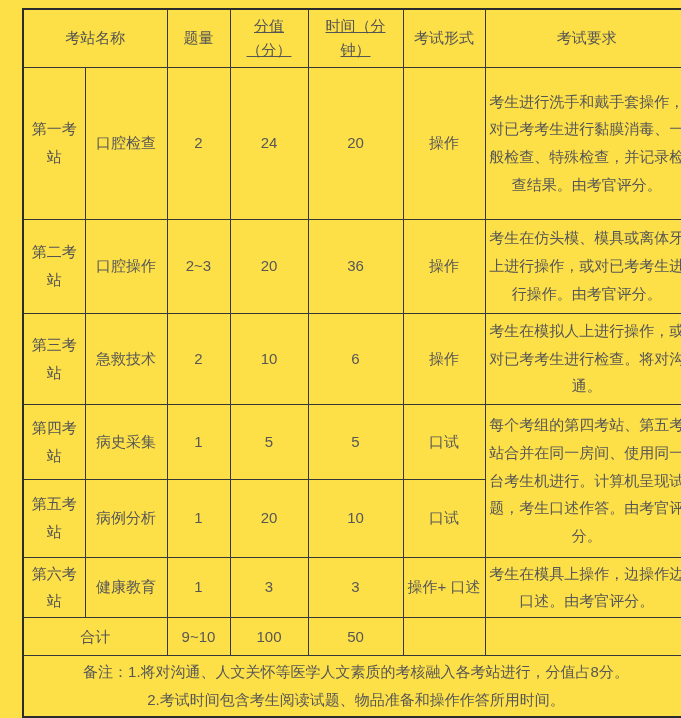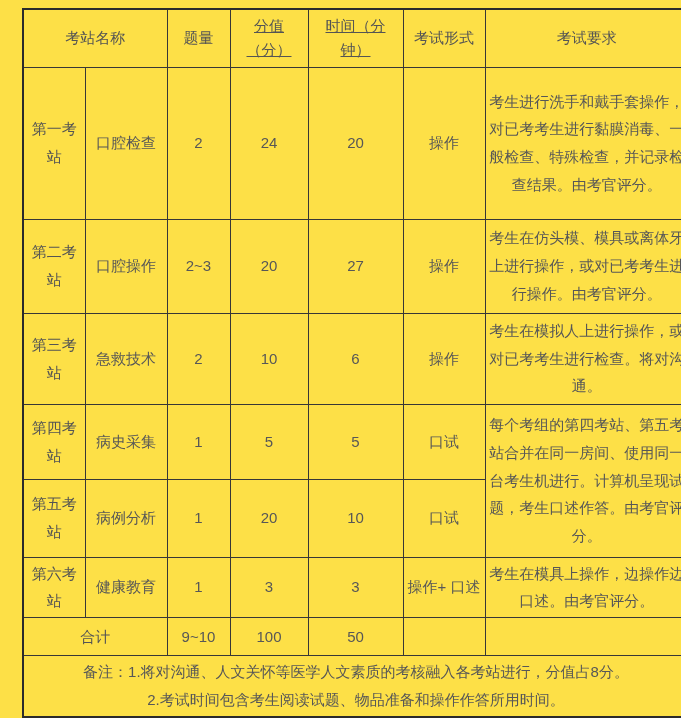--- a/index.html
+++ b/index.html
@@ -94,21 +94,21 @@
       <td>20</td>
       <td>操作</td>
       <td class="req-col">考生进行洗手和戴手套操作，对已考考生进行黏膜消毒、一般检查、特殊检查，并记录检查结果。由考官评分。</td>
     </tr>
 
     <tr style="height:94px">
       <td class="station-col">第二考站</td>
       <td>口腔操作</td>
       <td>2~3</td>
       <td>20</td>
-      <td>27</td>
+      <td>36</td>
       <td>操作</td>
       <td class="req-col">考生在仿头模、模具或离体牙上进行操作，或对已考考生进行操作。由考官评分。</td>
     </tr>
 
     <tr style="height:91px">
       <td class="station-col">第三考站</td>
       <td>急救技术</td>
       <td>2</td>
       <td>10</td>
       <td>6</td>

